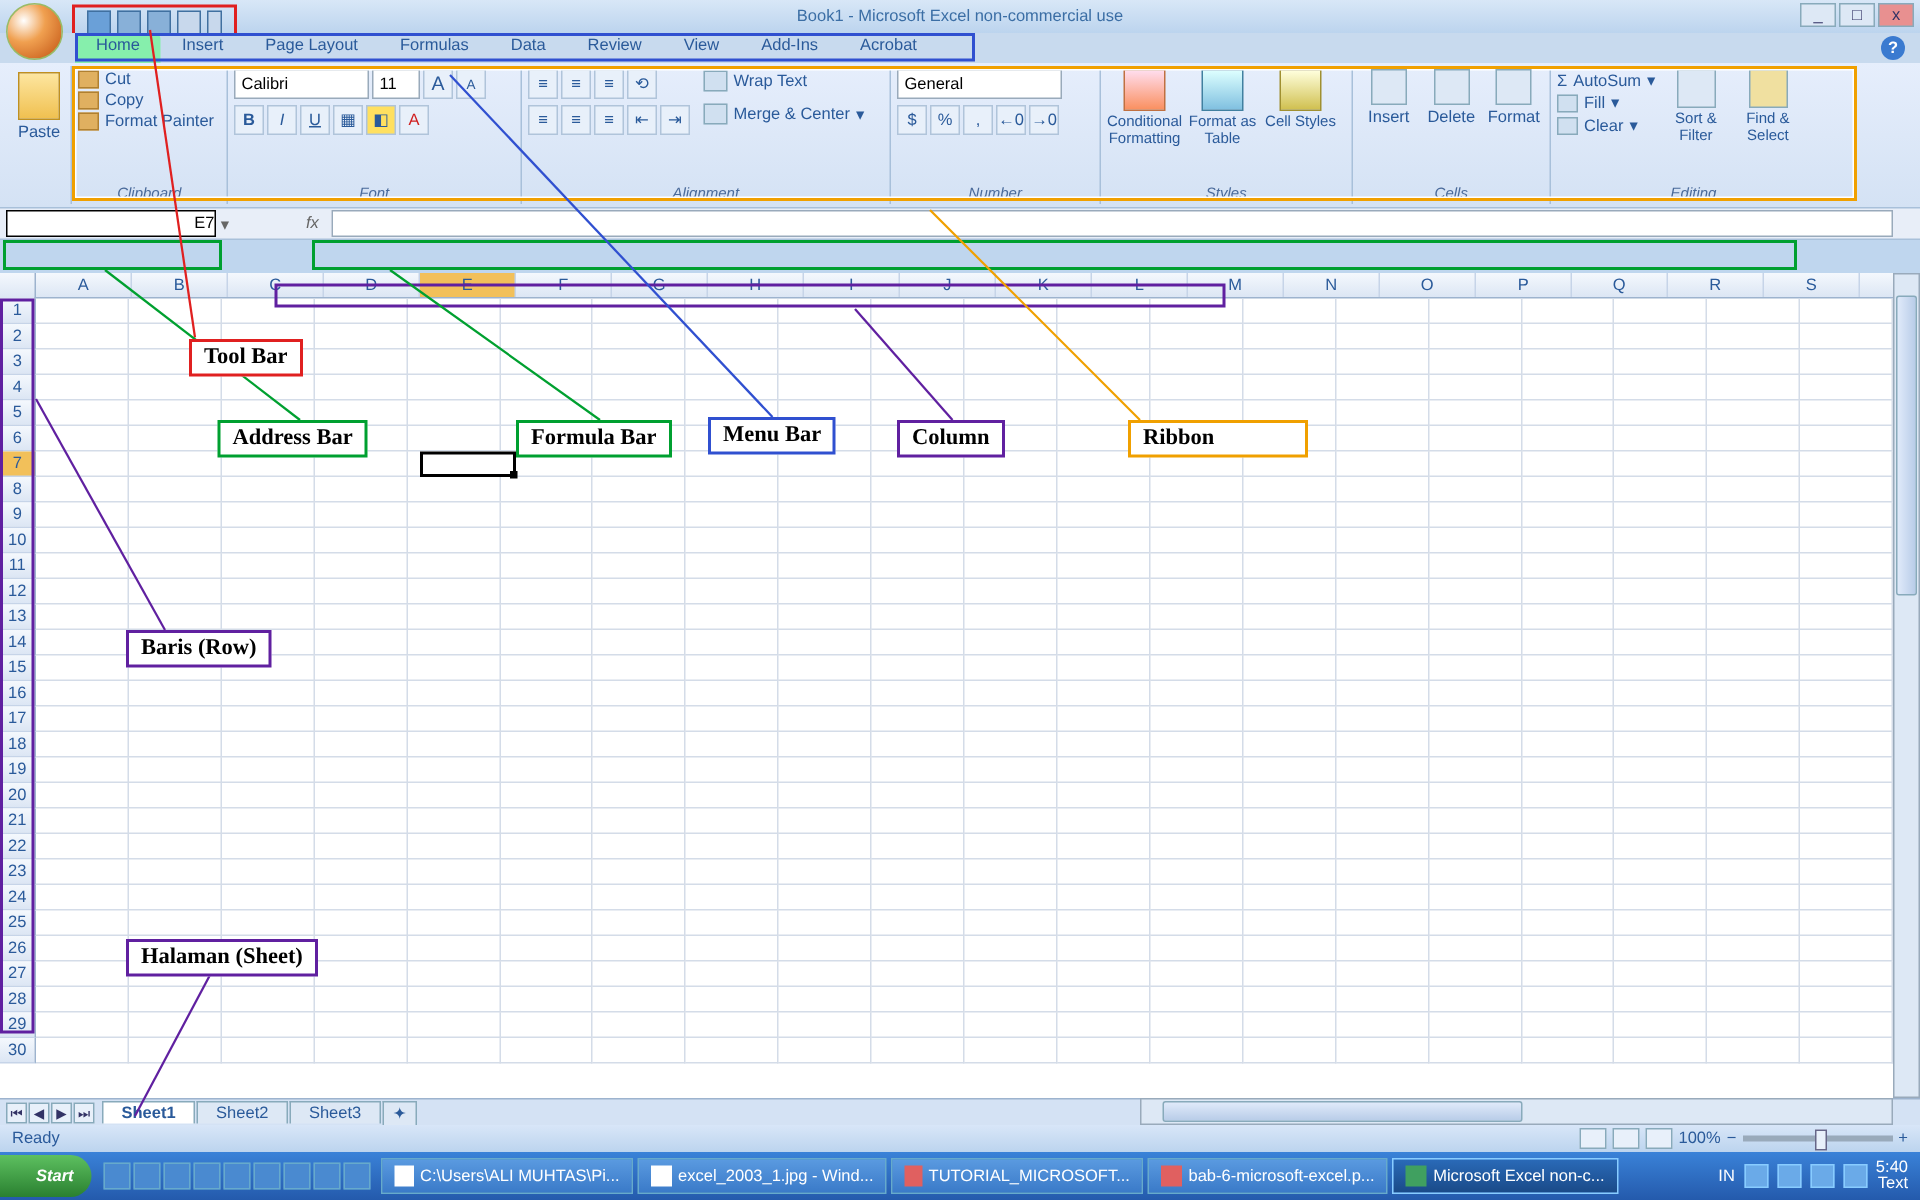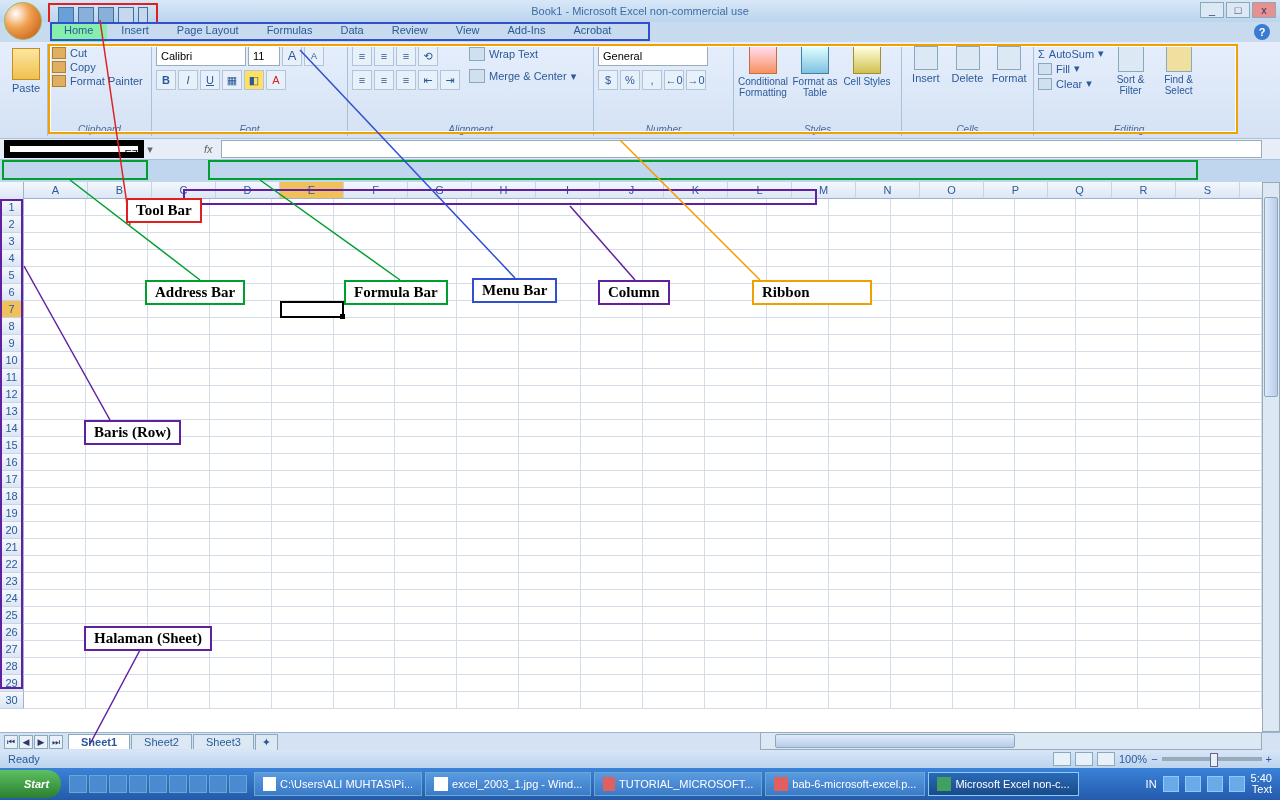--- a/index.html
+++ b/index.html
@@ -38,21 +38,21 @@
 .big-btn .bi.b2 { background:linear-gradient(#dff,#80c0e0); border-color:#4080a0; }
 .big-btn .bi.b3 { background:linear-gradient(#ffd,#d0c050); border-color:#a09030; }
 .cells-btn { width:40px; text-align:center; color:#2a5a9a; }
 .cells-btn .ci2 { width:24px;height:24px;margin:0 auto 2px;background:#dde8f5;border:1px solid #8ab; position:relative; }
 .edit-col div { color:#2a5a9a; display:flex; align-items:center; gap:4px; padding:1px 0; }
 .edit-col .ei { width:14px;height:12px;background:#d0e0f0;border:1px solid #8ab; display:inline-block; }
 .sort-btn { width:42px; text-align:center; color:#2a5a9a; }
 .sort-btn .si { width:26px;height:26px;margin:0 auto 2px;background:#dde8f5;border:1px solid #8ab; }
 .help-btn { position:absolute; right:10px; top:-18px; width:16px;height:16px;border-radius:50%; background:#3a7ad0; color:#fff; text-align:center; line-height:16px; font-weight:bold; z-index:5; }
 .formula-bar { height:22px; background:#e8eef8; display:flex; align-items:center; border-top:1px solid #a8c0da; border-bottom:1px solid #a8c0da; }
-.name-box { width:140px; height:18px; background:#fff; border:6px solid #000000; margin-left:4px; text-align:right; line-height:16px; position:relative; }
+.name-box { width:140px; height:18px; background:#fff; border:1px solid #000000; margin-left:4px; text-align:right; line-height:16px; position:relative; }
 .name-hl { position:absolute; left:2px; top:160px; width:146px; height:20px; border:2px solid #00a030; pointer-events:none; z-index:30; }
 .fx { padding:0 8px; color:#666; font-style:italic; }
 .formula-input { flex:1; height:18px; background:#fff; border:1px solid #9ab; margin-right:18px; }
 .formula-hl { position:absolute; left:208px; top:160px; right:82px; height:20px; border:2px solid #00a030; pointer-events:none; z-index:30; }
 .grid-area { position:absolute; left:0; top:182px; right:18px; bottom:68px; background:#fff; overflow:hidden; }
 .col-headers { display:flex; height:17px; background:linear-gradient(#f4f8fd,#dce6f4); border-bottom:1px solid #9db3ce; }
 .row-headers { position:absolute; left:0; top:17px; width:24px; }
 .corner { width:24px; height:17px; border-right:1px solid #9db3ce; background:linear-gradient(#f4f8fd,#dce6f4); }
 .ch { width:64px; text-align:center; border-right:1px solid #c6d4e8; color:#2a5a9a; line-height:17px; }
 .ch.sel { background:#f2c05a; }
@@ -1032,21 +1032,21 @@
     <div class="vb"></div>
     <div class="vb"></div>
     <div class="vb"></div>
     <span>100%</span>
     <span>−</span>
     <div class="zoom-slider"></div>
     <span>+</span>
   </div>
 </div>
 
-<div class="anno" style="border-color:#e02020;left:126px;top:198px">Tool Bar</div>
+<div class="anno" style="border-color:#e02020;left:126px;top:226px">Tool Bar</div>
 <div class="anno" style="border-color:#00a030;left:145px;top:280px">Address Bar</div>
 <div class="anno" style="border-color:#00a030;left:344px;top:280px">Formula Bar</div>
 <div class="anno" style="border-color:#3050d0;left:472px;top:278px">Menu Bar</div>
 <div class="anno" style="border-color:#6020a0;left:598px;top:280px">Column</div>
 <div class="anno" style="border-color:#f0a000;left:752px;top:280px;width:120px">Ribbon</div>
 <div class="anno" style="border-color:#6020a0;left:84px;top:420px">Baris (Row)</div>
 <div class="anno" style="border-color:#6020a0;left:84px;top:626px">Halaman (Sheet)</div>
 
 <svg class="lines">
   <line x1="130" y1="225" x2="100" y2="20" stroke="#e02020" stroke-width="1.5"></line>

